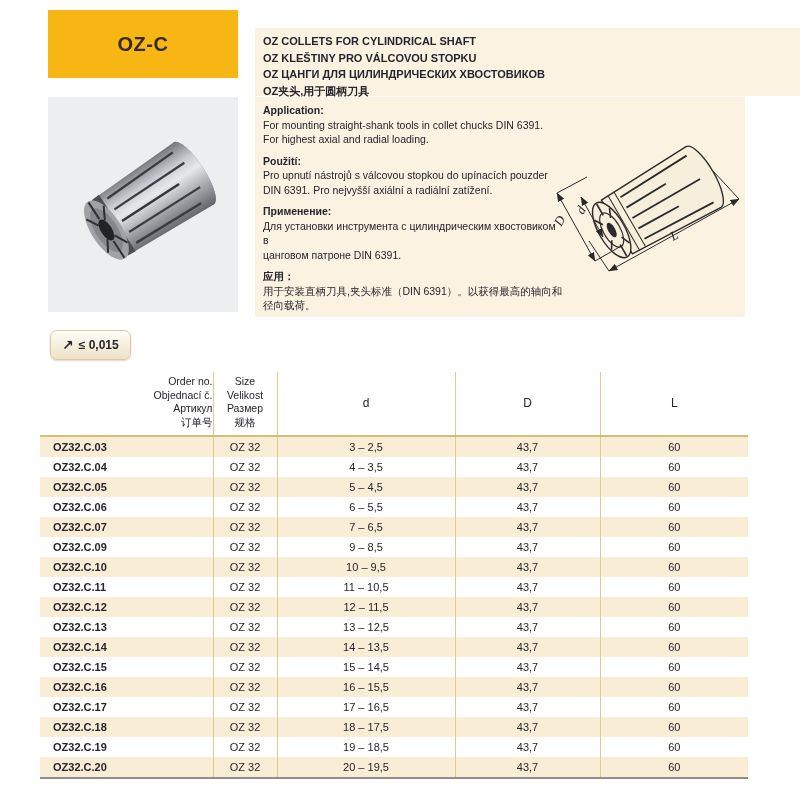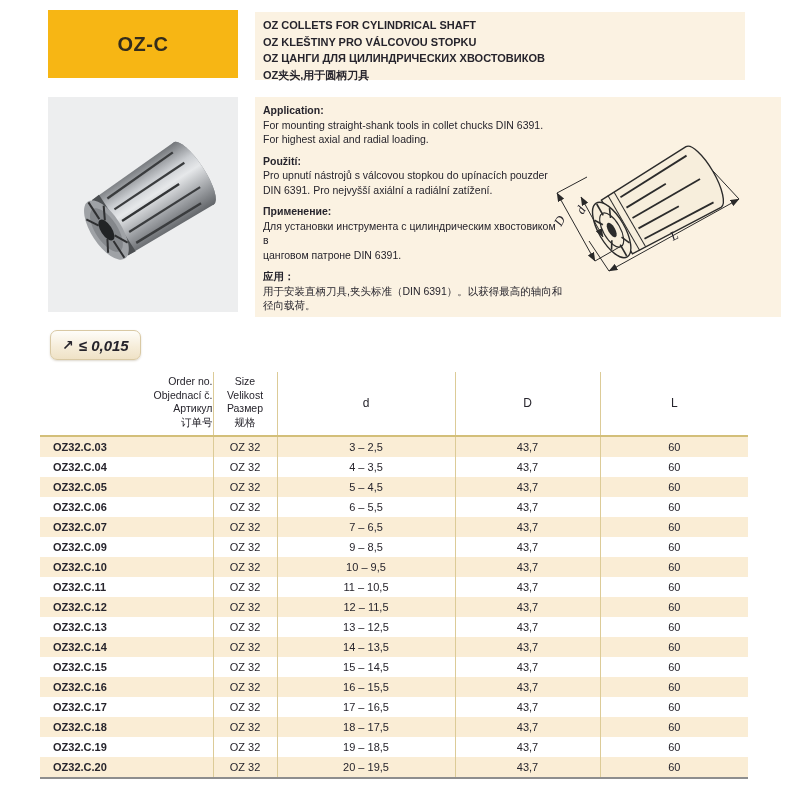--- a/index.html
+++ b/index.html
@@ -3,39 +3,39 @@
 <meta charset="utf-8">
 <style>
   html,body{margin:0;padding:0;background:#ffffff;}
   .page{position:relative;width:800px;height:800px;background:#ffffff;overflow:hidden;
         font-family:"Liberation Sans","DejaVu Sans",sans-serif;color:#26242C;}
 
   
   .code-box{position:absolute;left:48px;top:10px;width:190px;height:68px;background:#F7B614;
             display:flex;align-items:center;justify-content:center;}
   .code-box span{font-size:20px;font-weight:bold;color:#332C1C;letter-spacing:.5px;}
-  .title-box{position:absolute;left:255px;top:12px;width:490px;height:68px;background:#FBF2E2;
+  .title-box{position:absolute;left:255px;top:28px;width:546px;height:68px;background:#FBF2E2;
              padding:5px 0 0 8px;box-sizing:border-box;}
   .title-line{font-size:11px;font-weight:bold;line-height:16.5px;color:#26242C;}
 
   
   .photo-box{position:absolute;left:48px;top:97px;width:190px;height:215px;background:#EDEEEF;}
-  .app-box{position:absolute;left:255px;top:97px;width:490px;height:220px;background:#FBF2E2;padding-left:36px;}
+  .app-box{position:absolute;left:255px;top:97px;width:490px;height:220px;background:#FBF2E2;}
   .app-text{position:absolute;left:8px;top:6px;width:300px;font-size:10.5px;line-height:14.5px;}
   .app-sec{margin-bottom:7px;}
   .app-h{font-weight:bold;}
   .drawing{position:absolute;left:288px;top:26px;}
 
   
   .badge{position:absolute;left:50px;top:330px;height:30px;padding:0 11px;border-radius:7px;
          border:1px solid #D9C9A4;background:linear-gradient(180deg,#FEFDF9 0%,#F6EDDA 55%,#EFE2C6 100%);
          box-shadow:0 1px 2px rgba(120,100,60,.25);display:inline-flex;align-items:center;gap:5px;
          box-sizing:border-box;}
   .badge-arrow{font-size:14px;font-weight:bold;color:#26242C;line-height:1;}
-  .badge-value{font-size:15px;font-weight:bold;color:#26242C;font-style:italic;}
+  .badge-value{font-size:12px;font-weight:bold;color:#26242C;}
 
   
   .spec-table{position:absolute;left:40px;top:372px;width:708px;border-collapse:collapse;
               table-layout:fixed;font-size:11px;color:#26242C;}
   .spec-table th,.spec-table td{border-right:1px solid #DCCB97;}
   .spec-table th:last-child,.spec-table td:last-child{border-right:none;}
   .spec-table thead th{border-bottom:2px solid #D3BF79;font-weight:normal;vertical-align:top;
                        padding:3px 0 4px 0;height:56px;}
   .h-order{text-align:right;padding-left:13px !important;}
   .h-size{text-align:center;}

